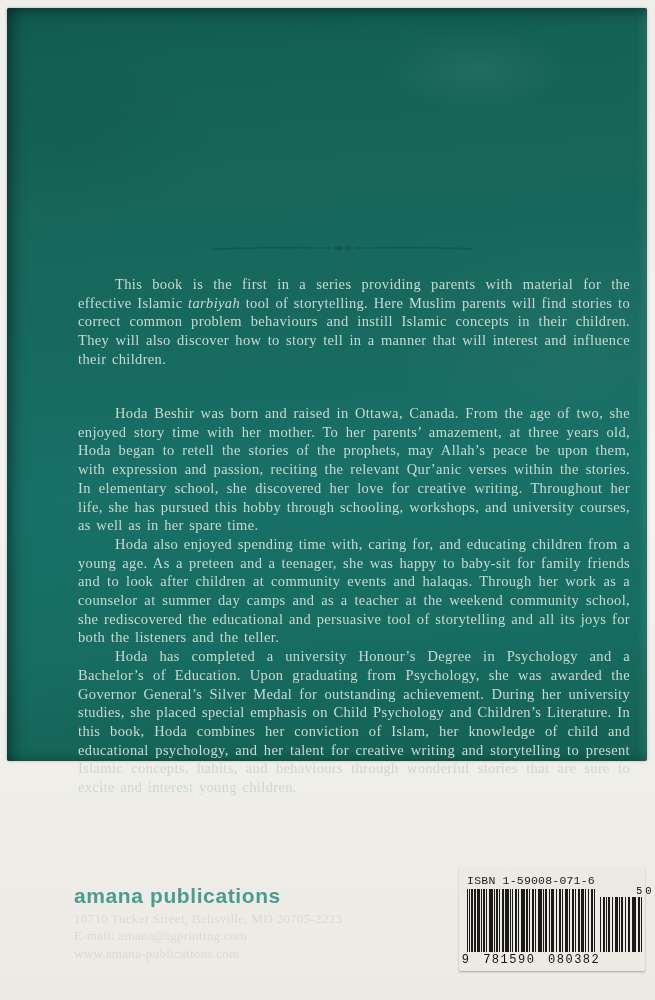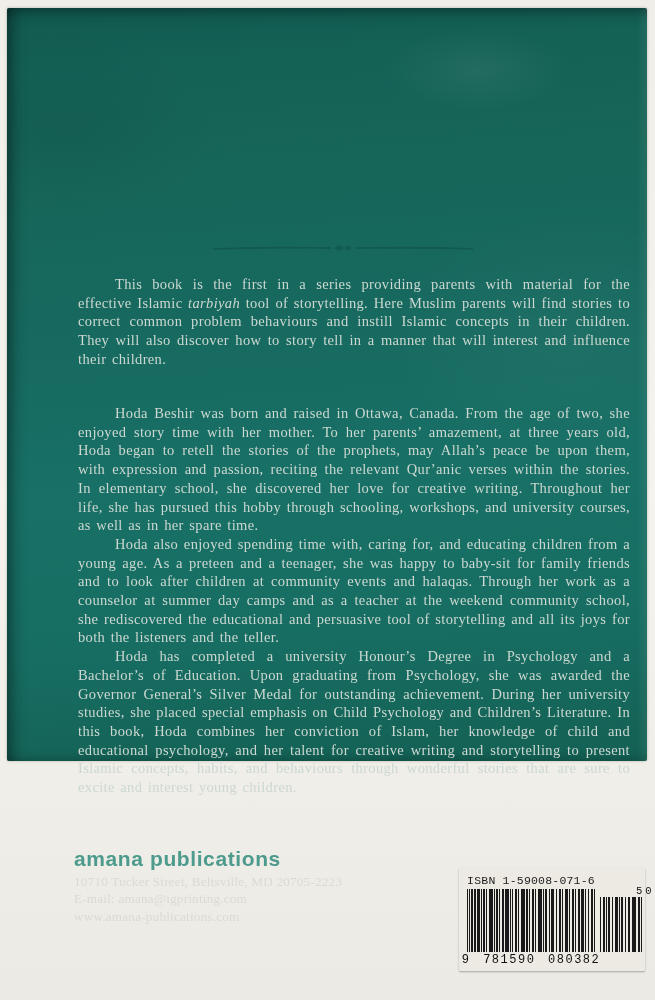--- a/index.html
+++ b/index.html
@@ -43,21 +43,21 @@
     color:#ccd8d1;
     font-size:14.5px; line-height:18.7px;
     text-align:justify;
     letter-spacing:0.35px; word-spacing:1.6px;
   }
   .body-text p { text-indent:37px; }
   .intro-block { top:267px; }
   .bio-block { top:396px; }
   .italic { font-style:italic; }
   .publisher {
-    position:absolute; left:67px; top:839px; width:320px;
+    position:absolute; left:67px; top:876px; width:320px;
   }
   .pub-name {
     font-family:"Liberation Sans", sans-serif;
     font-weight:700; font-size:21px; letter-spacing:0.6px;
     color:#4d9b8d; margin-bottom:2px;
   }
   .pub-line {
     font-family:"Liberation Serif", serif;
     font-size:13.2px; line-height:17.4px;
     color:#dbdad2; letter-spacing:0.2px;

